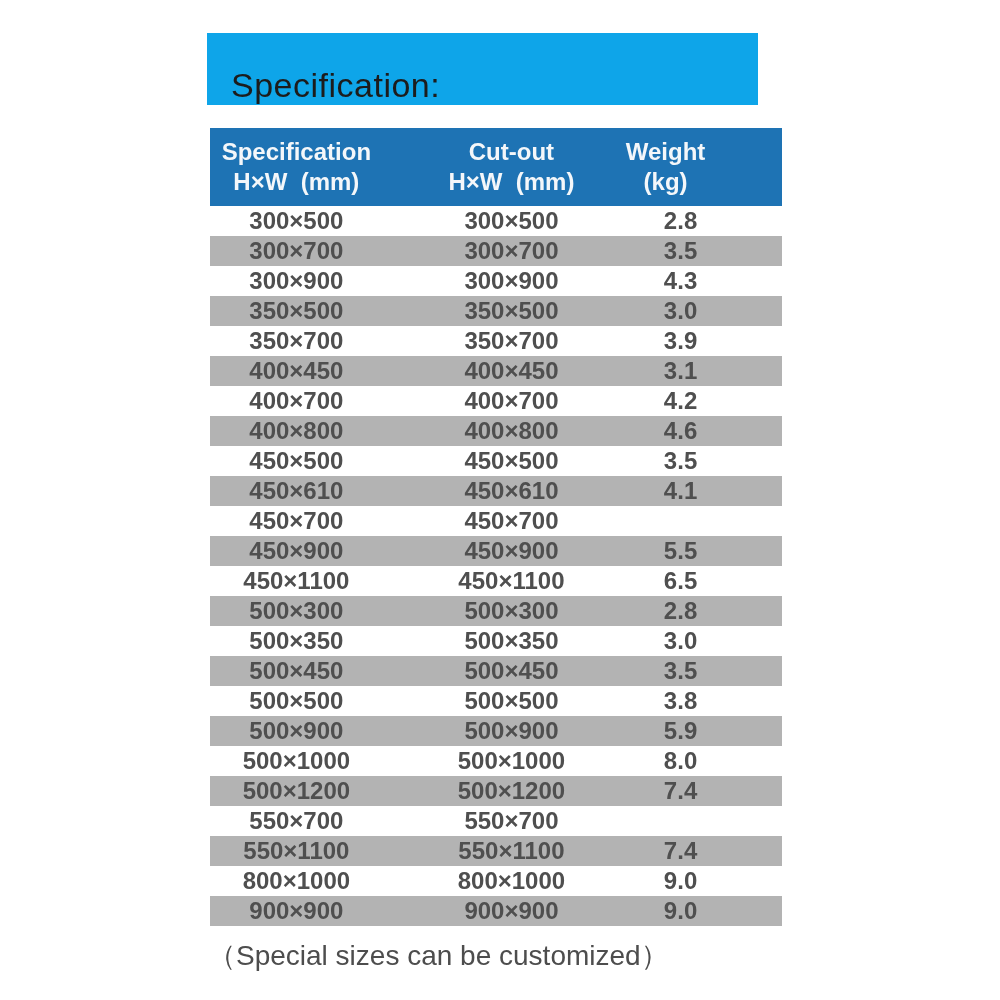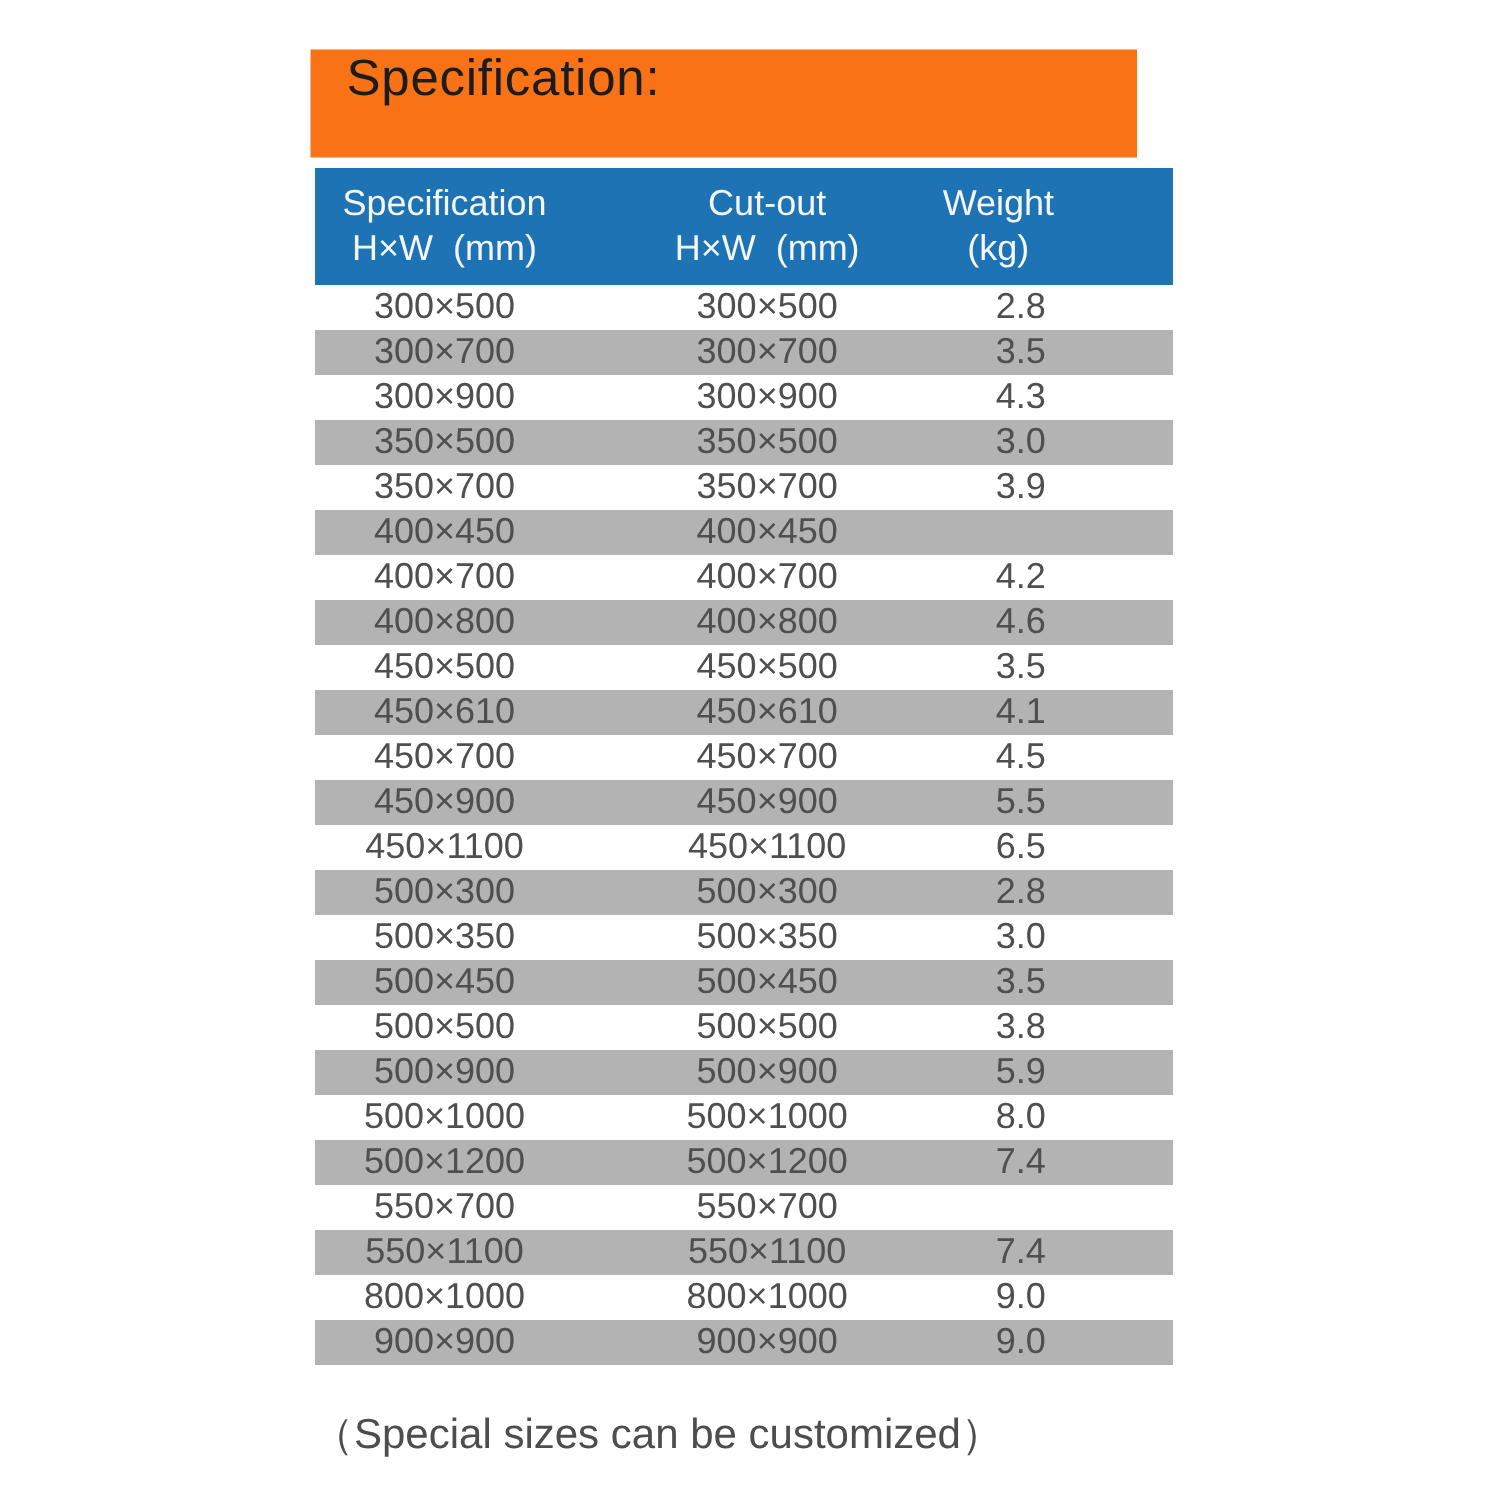--- a/index.html
+++ b/index.html
@@ -14,36 +14,37 @@
     height: 1000px;
     background: #ffffff;
     overflow: hidden;
   }
   .title-box {
     position: absolute;
     left: 207px;
     top: 33px;
     width: 551px;
     height: 72px;
-    background: #f97316;
+    background: #0ea5e9;
     display: flex;
-    align-items: flex-start;
+    align-items: flex-end;
     box-sizing: border-box;
     padding-left: 24px;
   }
   .title-text {
     font-size: 34px;
     color: #1c1c1c;
     letter-spacing: 0.5px;
   }
   .spec-table {
     position: absolute;
     left: 210px;
-    top: 112px;
+    top: 128px;
     width: 572px;
+    font-weight: bold;
   }
   .thead {
     background: #1e73b4;
     height: 78px;
     display: grid;
     grid-template-columns: 30.2% 45% 24.8%;
     align-items: center;
   }
   .th {
     display: flex;
@@ -138,20 +139,21 @@
 
   <div class="row">
     <div class="cell col1">350×700</div>
     <div class="cell col2">350×700</div>
     <div class="cell col3">3.9</div>
   </div>
 
   <div class="row">
     <div class="cell col1">400×450</div>
     <div class="cell col2">400×450</div>
+    <div class="cell col3">3.1</div>
   </div>
 
   <div class="row">
     <div class="cell col1">400×700</div>
     <div class="cell col2">400×700</div>
     <div class="cell col3">4.2</div>
   </div>
 
   <div class="row">
     <div class="cell col1">400×800</div>
@@ -167,21 +169,20 @@
 
   <div class="row">
     <div class="cell col1">450×610</div>
     <div class="cell col2">450×610</div>
     <div class="cell col3">4.1</div>
   </div>
 
   <div class="row">
     <div class="cell col1">450×700</div>
     <div class="cell col2">450×700</div>
-    <div class="cell col3">4.5</div>
   </div>
 
   <div class="row">
     <div class="cell col1">450×900</div>
     <div class="cell col2">450×900</div>
     <div class="cell col3">5.5</div>
   </div>
 
   <div class="row">
     <div class="cell col1">450×1100</div>

